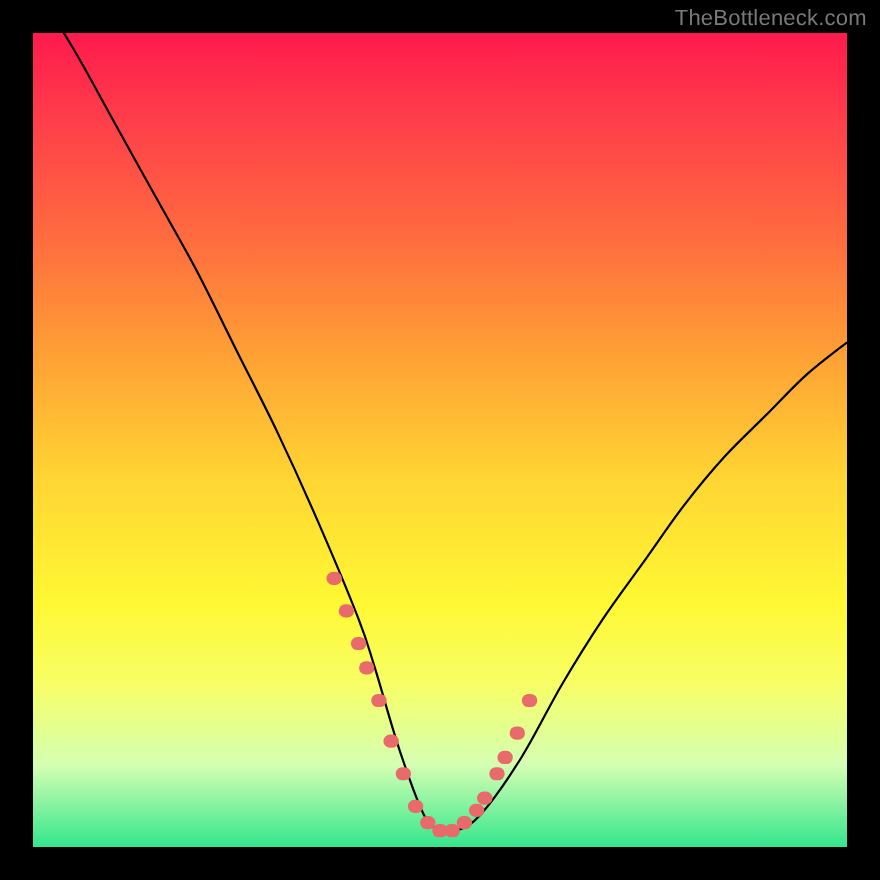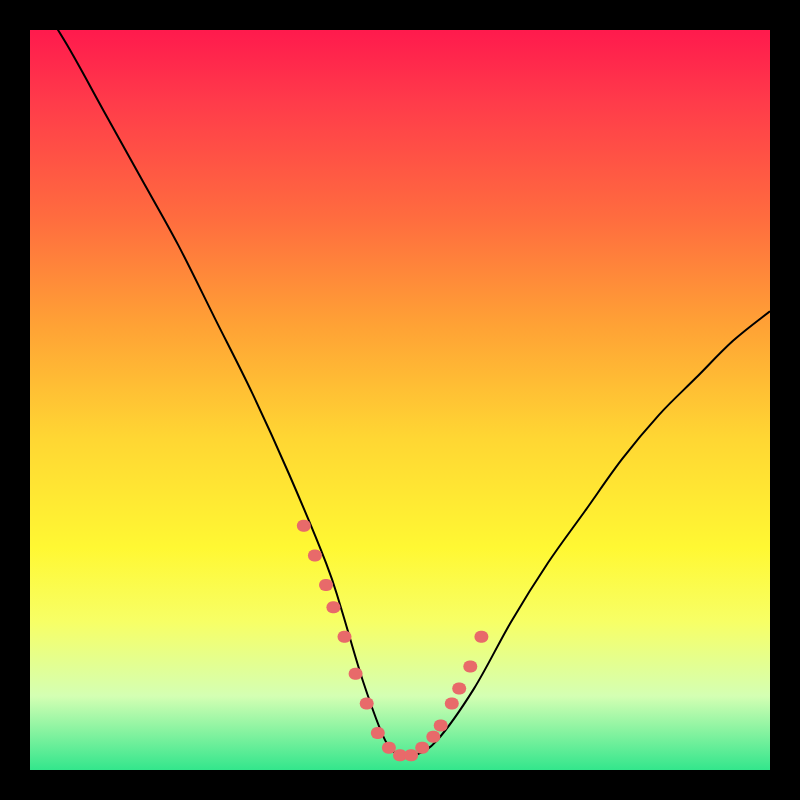--- a/index.html
+++ b/index.html
@@ -49,20 +49,21 @@
     position: absolute;
     top: 0;
     left: 0;
   }
 </style>
 </head>
 <body>
 
 <div class="frame">
 
+  <div class="watermark">TheBottleneck.com</div>
 
   <div class="plot-area">
     <svg class="curve" width="740" height="740" viewBox="0 0 740 740">
       <g id="curve-group">
           <path d="M 0 -44.40000000000009 C 6.166666666666667 -34.533333333333395, 24.666666666666664 -6.166666666666611, 37 14.800000000000068 C 49.333333333333336 35.76666666666675, 61.666666666666664 59.19999999999999, 74 81.39999999999998 C 86.33333333333333 103.59999999999997, 98.66666666666667 125.8, 111 148 C 123.33333333333333 170.20000000000002, 135.66666666666666 191.16666666666669, 148 214.60000000000002 C 160.33333333333334 238.03333333333336, 172.66666666666666 263.9333333333334, 185 288.6 C 197.33333333333334 313.26666666666665, 209.66666666666666 336.7, 222 362.59999999999997 C 234.33333333333334 388.49999999999994, 246.66666666666666 415.6333333333333, 259 444 C 271.3333333333333 472.3666666666667, 287.3666666666667 510.59999999999997, 296 532.8 C 304.6333333333333 555, 304.6333333333333 557.4666666666667, 310.8 577.2 C 316.9666666666667 596.9333333333334, 325.6 629, 333 651.2 C 340.4 673.4000000000001, 349.0333333333333 698.0666666666666, 355.2 710.4 C 361.3666666666667 722.7333333333333, 365.06666666666666 722.7333333333333, 370 725.2 C 374.93333333333334 727.6666666666667, 378.6333333333333 727.6666666666667, 384.8 725.2 C 390.9666666666667 722.7333333333333, 397.1333333333334 721.5, 407.00000000000006 710.4 C 416.86666666666673 699.3, 431.6666666666667 678.3333333333334, 444 658.6 C 456.3333333333333 638.8666666666667, 468.6666666666667 612.9666666666667, 481 592 C 493.3333333333333 571.0333333333333, 505.6666666666667 551.3, 518 532.8 C 530.3333333333334 514.3, 542.6666666666666 498.26666666666665, 555 481 C 567.3333333333334 463.73333333333335, 579.6666666666666 445.23333333333335, 592 429.2 C 604.3333333333334 413.16666666666663, 616.6666666666666 398.3666666666667, 629 384.8 C 641.3333333333334 371.23333333333335, 653.6666666666666 360.13333333333327, 666 347.79999999999995 C 678.3333333333334 335.46666666666664, 690.6666666666666 321.9, 703 310.8 C 715.3333333333334 299.70000000000005, 733.8333333333334 286.1333333333333, 740 281.2" fill="none" stroke="#000" stroke-width="2"></path>
         </g>
       <g id="marker-group">
           <rect x="266.8" y="489.79999999999995" width="14" height="12" rx="6" ry="6" fill="#e86a6a"></rect>
           <rect x="277.90000000000003" y="519.4" width="14" height="12" rx="6" ry="6" fill="#e86a6a"></rect>
           <rect x="289" y="549" width="14" height="12" rx="6" ry="6" fill="#e86a6a"></rect>

